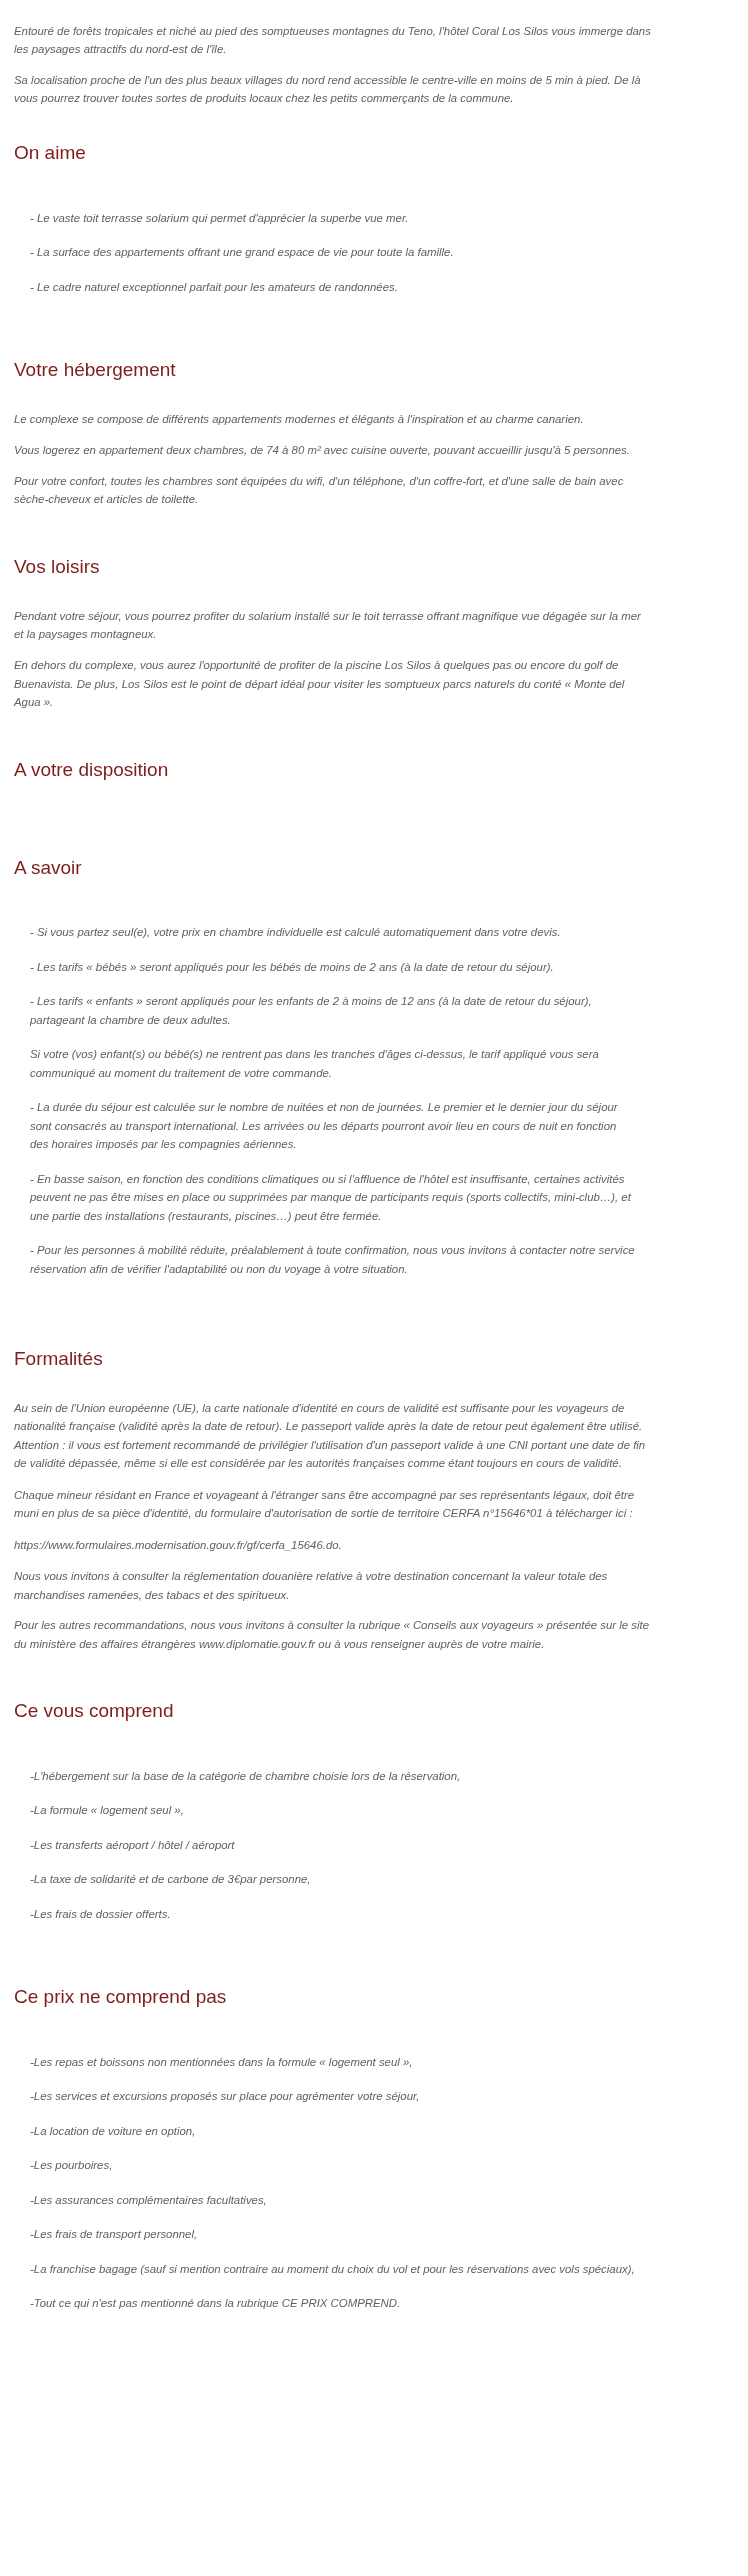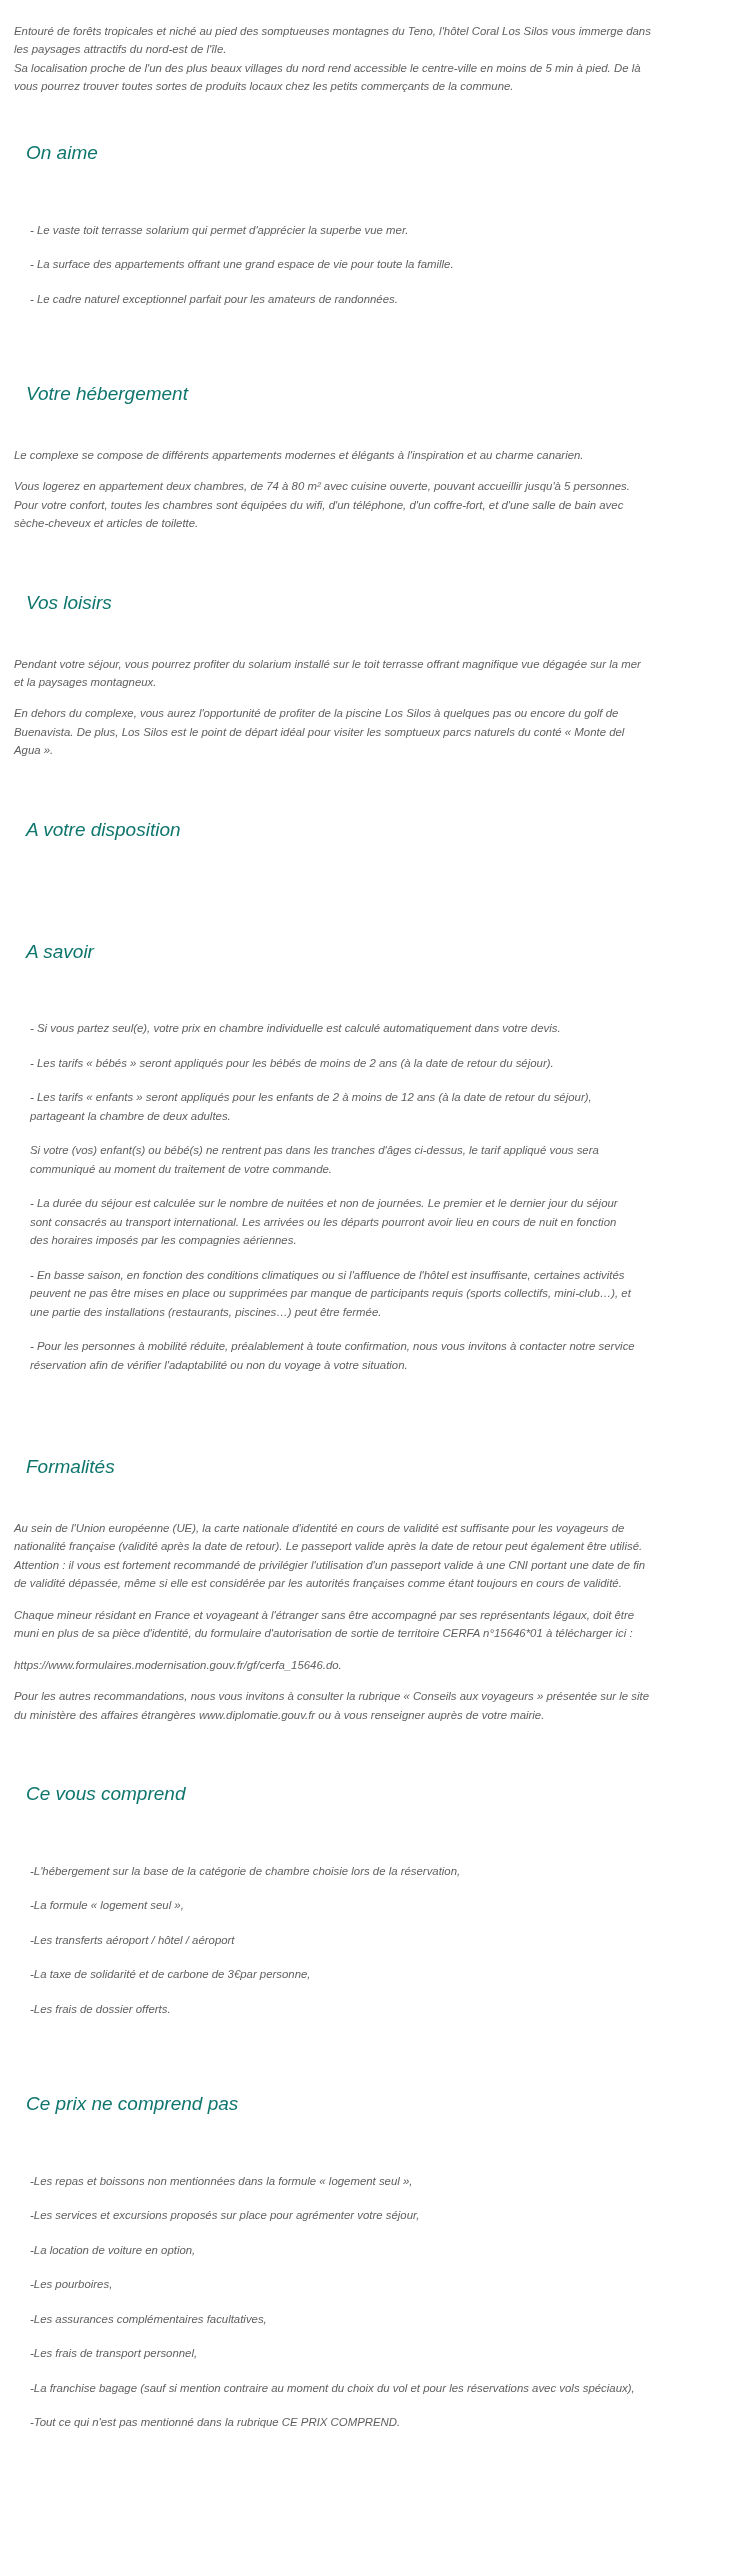--- a/index.html
+++ b/index.html
@@ -24,37 +24,36 @@
     font-style: italic;
     color: #5f5f5f;
     font-size: 11.4px;
     line-height: 1.62;
   }
   .intro p {
     margin-bottom: 0;
   }
   h2 {
     font-family: "Liberation Sans", sans-serif;
-    font-style: italic;
     font-weight: normal;
-    color: #0f766e;
+    color: #7f1d1d;
     font-size: 19px;
     line-height: 1.2;
-    margin: 12px;
+    margin: 0;
     padding: 0;
   }
   .sec {
     margin-top: 0;
   }
   .gap-xl { height: 34px; }
   .gap-l  { height: 28px; }
   .gap-m  { height: 20px; }
   .gap-s  { height: 13px; }
   .list p { margin: 16px; }
-  .block p + p { margin-top: 0; font-style: italic; }
+  .block p + p { margin-top: 12px; font-style: italic; }
   .para-gap { height: 13px; }
 </style>
 </head>
 <body>
 
 <div class="page">
 
   <div class="intro block">
     <p>Entouré de forêts tropicales et niché au pied des somptueuses montagnes du Teno, l'hôtel Coral Los Silos vous immerge dans les paysages attractifs du nord-est de l'île.</p>
     <p>Sa localisation proche de l'un des plus beaux villages du nord rend accessible le centre-ville en moins de 5 min à pied. De là vous pourrez trouver toutes sortes de produits locaux chez les petits commerçants de la commune.</p>
@@ -130,20 +129,21 @@
   <div class="sec">
     <h2>Formalités</h2>
     <div class="gap-l"></div>
     <div class="block">
       <p>Au sein de l'Union européenne (UE), la carte nationale d'identité en cours de validité est suffisante pour les voyageurs de nationalité française (validité après la date de retour). Le passeport valide après la date de retour peut également être utilisé. Attention : il vous est fortement recommandé de privilégier l'utilisation d'un passeport valide à une CNI portant une date de fin de validité dépassée, même si elle est considérée par les autorités françaises comme étant toujours en cours de validité.</p>
       <div class="para-gap"></div>
       <p>Chaque mineur résidant en France et voyageant à l'étranger sans être accompagné par ses représentants légaux, doit être muni en plus de sa pièce d'identité, du formulaire d'autorisation de sortie de territoire CERFA n°15646*01 à télécharger ici :</p>
       <div class="para-gap"></div>
       <p>https://www.formulaires.modernisation.gouv.fr/gf/cerfa_15646.do.</p>
       <div class="para-gap"></div>
+      <p>Nous vous invitons à consulter la réglementation douanière relative à votre destination concernant la valeur totale des marchandises ramenées, des tabacs et des spiritueux.</p>
       <p>Pour les autres recommandations, nous vous invitons à consulter la rubrique « Conseils aux voyageurs » présentée sur le site du ministère des affaires étrangères www.diplomatie.gouv.fr ou à vous renseigner auprès de votre mairie.</p>
     </div>
   </div>
 
   <div class="gap-xl"></div>
   <div class="gap-s"></div>
 
   <div class="sec">
     <h2>Ce vous comprend</h2>
     <div class="gap-l"></div>

